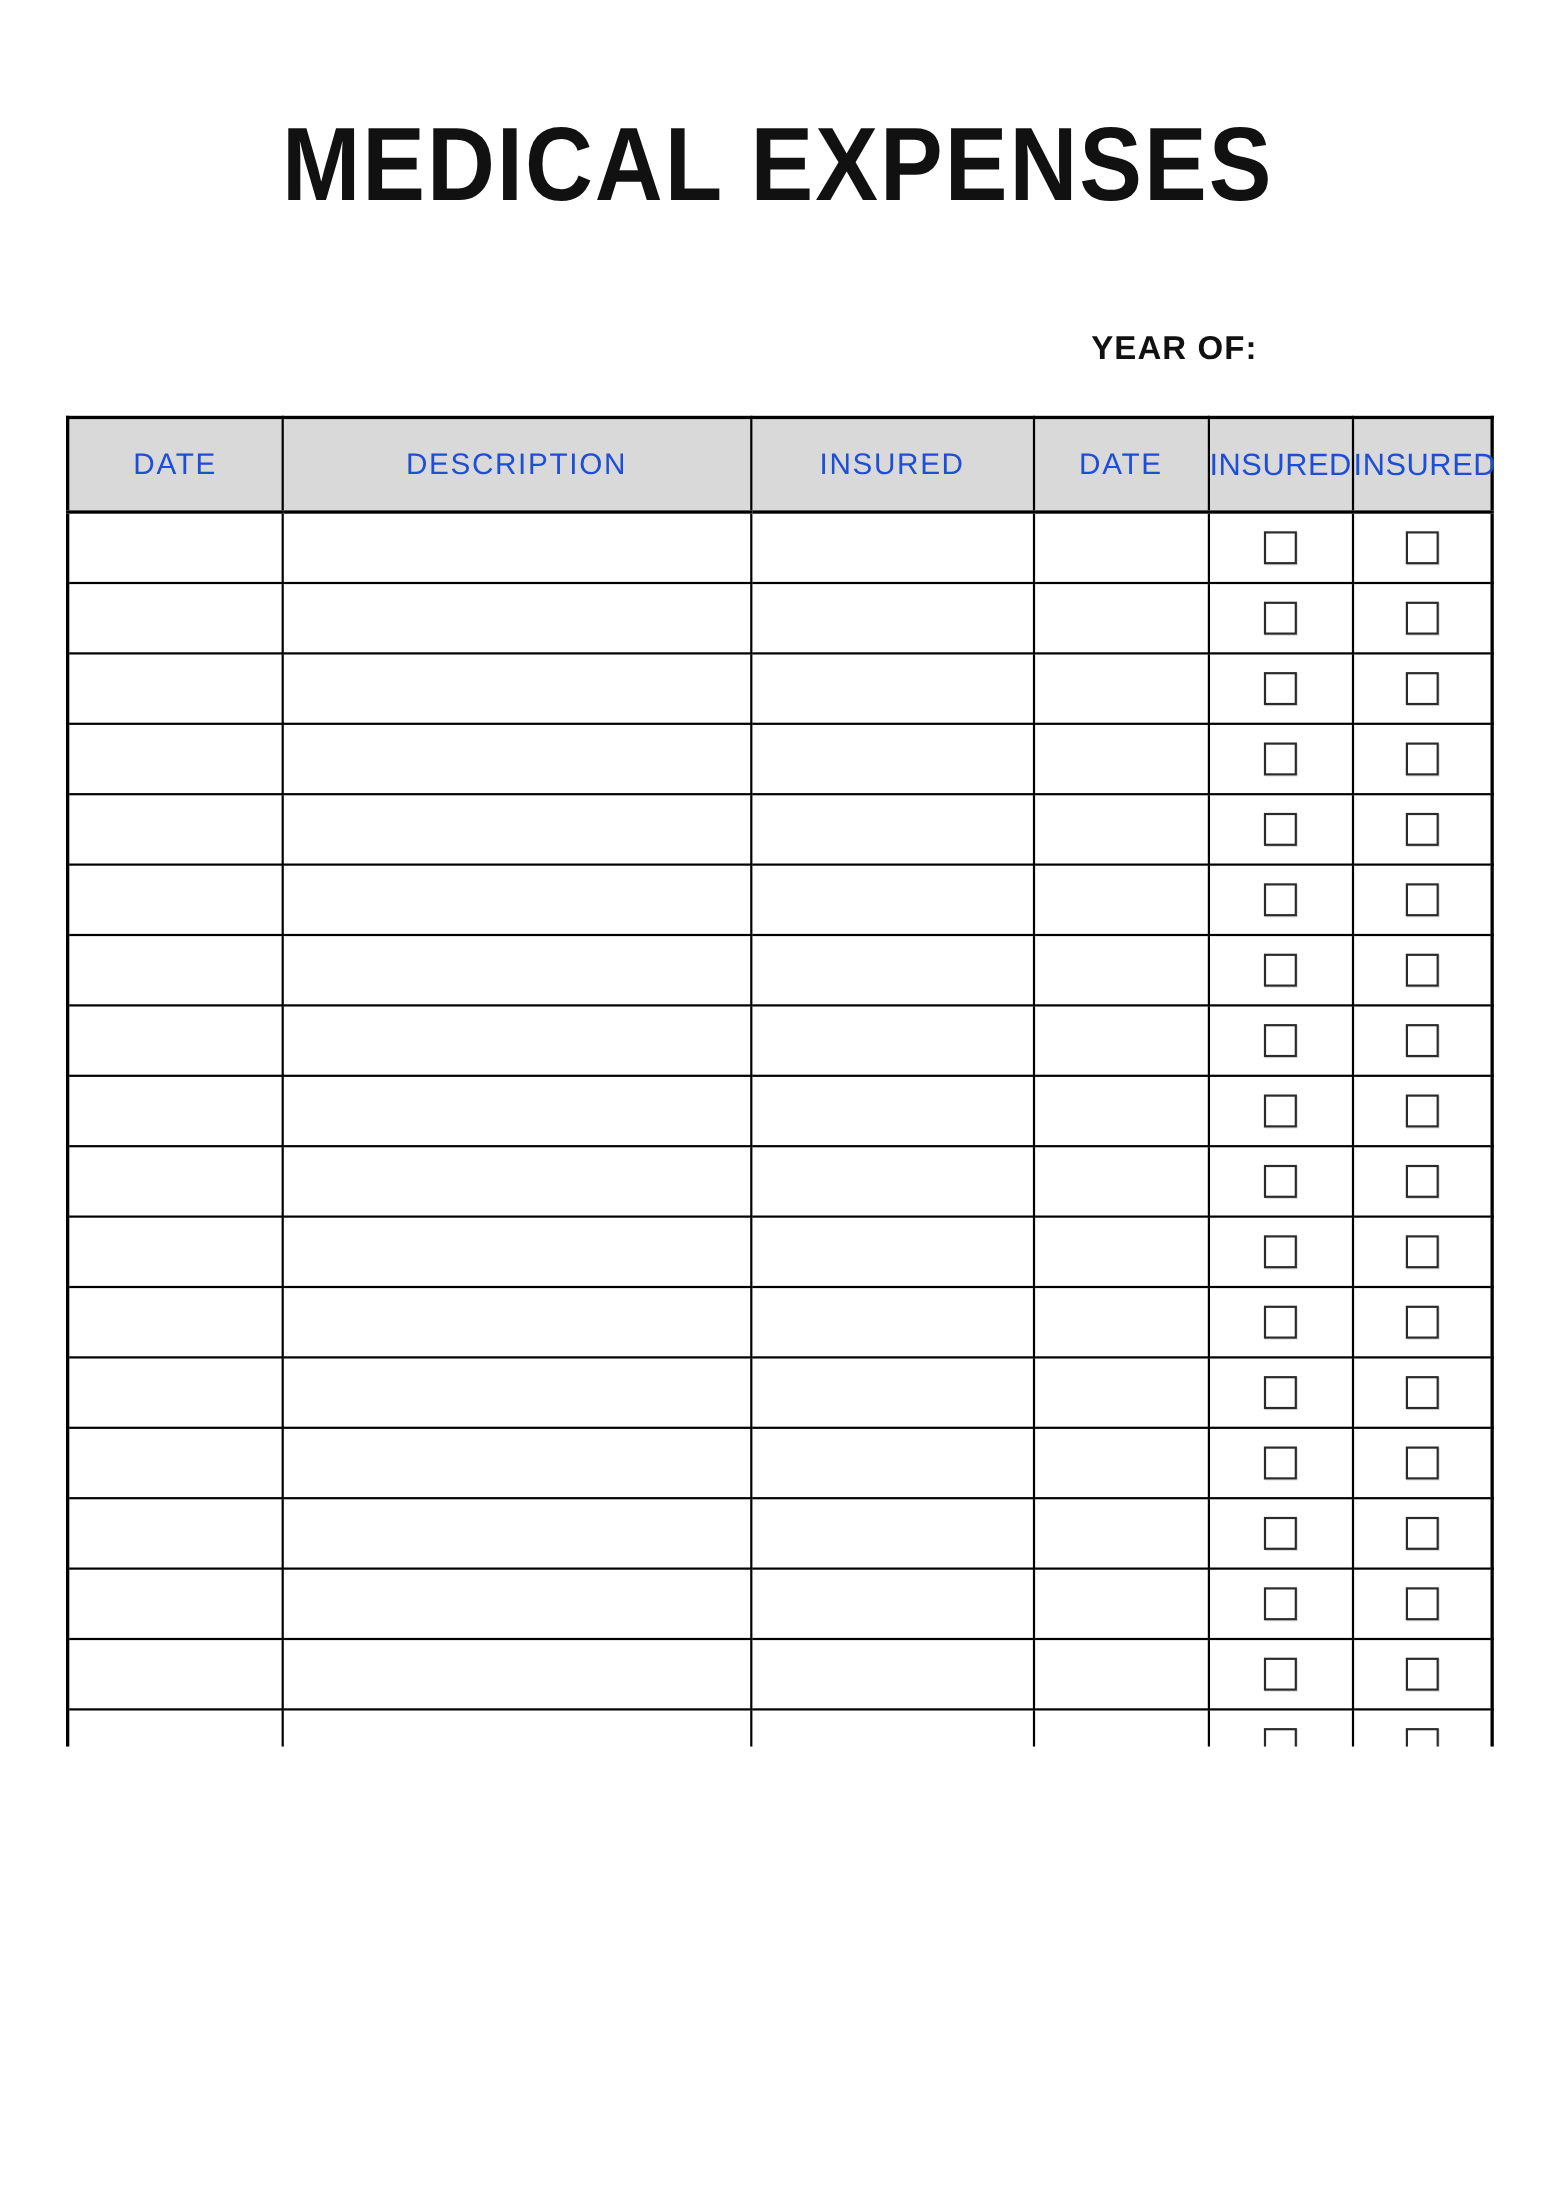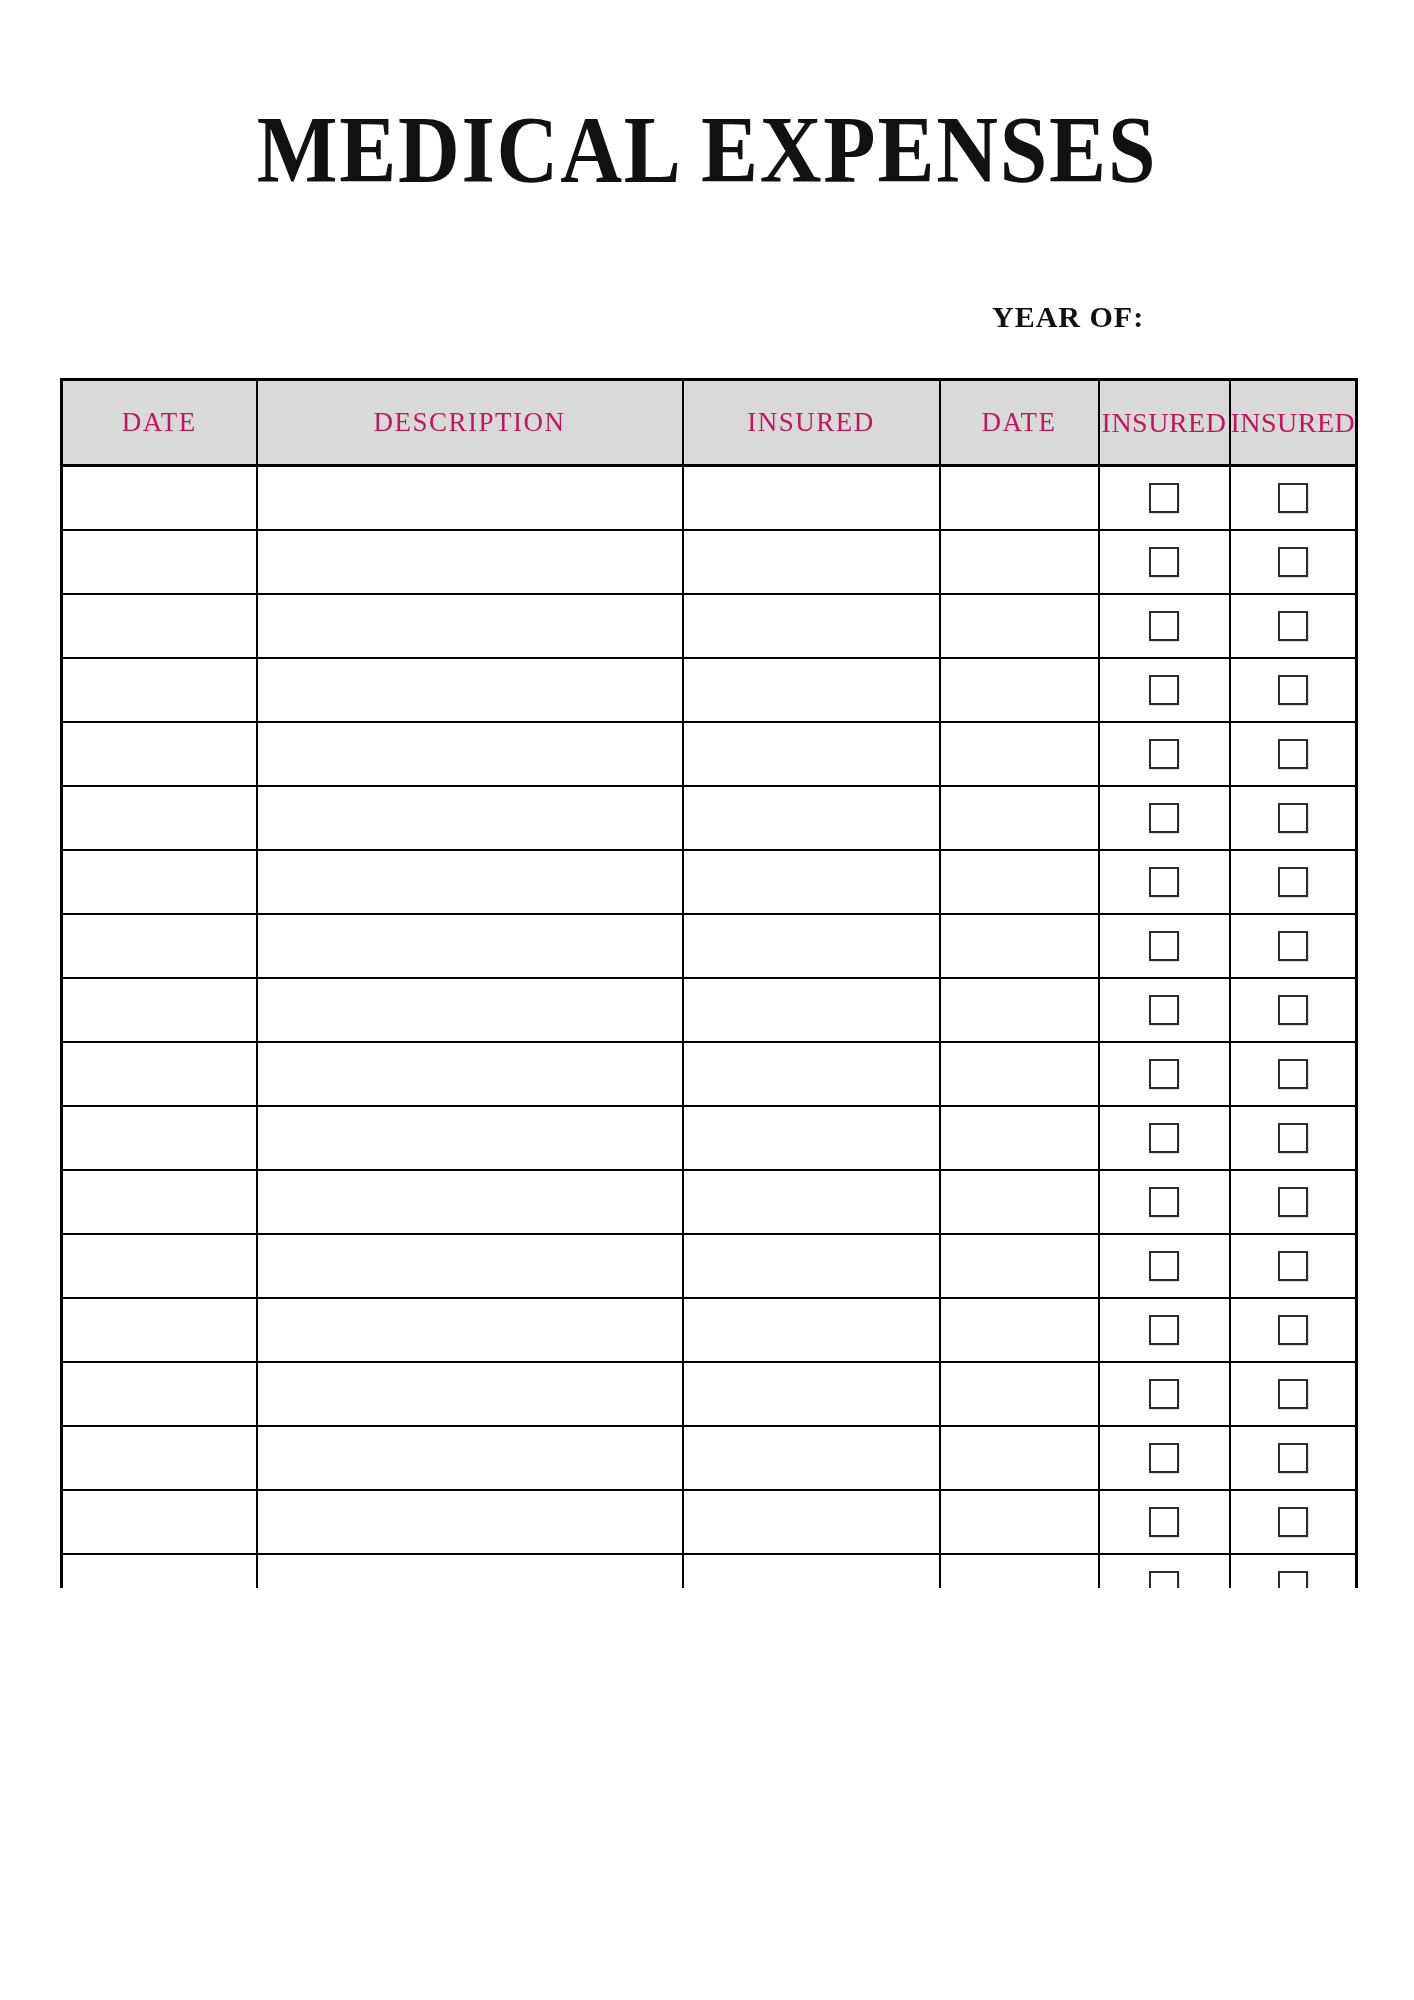--- a/index.html
+++ b/index.html
@@ -5,21 +5,21 @@
   html, body {
     margin: 0;
     padding: 0;
     background: #ffffff;
   }
   .page {
     position: relative;
     width: 1414px;
     height: 1588px;
     background: var(--page-bg, #ffffff);
-    font-family: Liberation Serif, serif;
+    font-family: Liberation Sans, sans-serif;
     color: var(--text, #111111);
     overflow: hidden;
   }
   .title {
     position: absolute;
     top: 103px;
     left: 0;
     width: 100%;
     margin: 0;
     text-align: center;
@@ -66,21 +66,21 @@
     height: 86px;
   }
   table.expenses thead th {
     background: var(--header-bg, #d9d9d9);
     font-size: 27px;
     font-weight: 400;
     letter-spacing: 1.5px;
     text-align: center;
     vertical-align: middle;
     border-bottom-width: 3px;
-    color: #be185d;
+    color: #1d4ed8;
   }
   table.expenses thead th.small {
     font-size: 28px;
     letter-spacing: 0.5px;
   }
   table.expenses thead th.thin-left {
     border-left-width: 1.5px;
   }
   table.expenses tbody tr {
     height: 64px;

